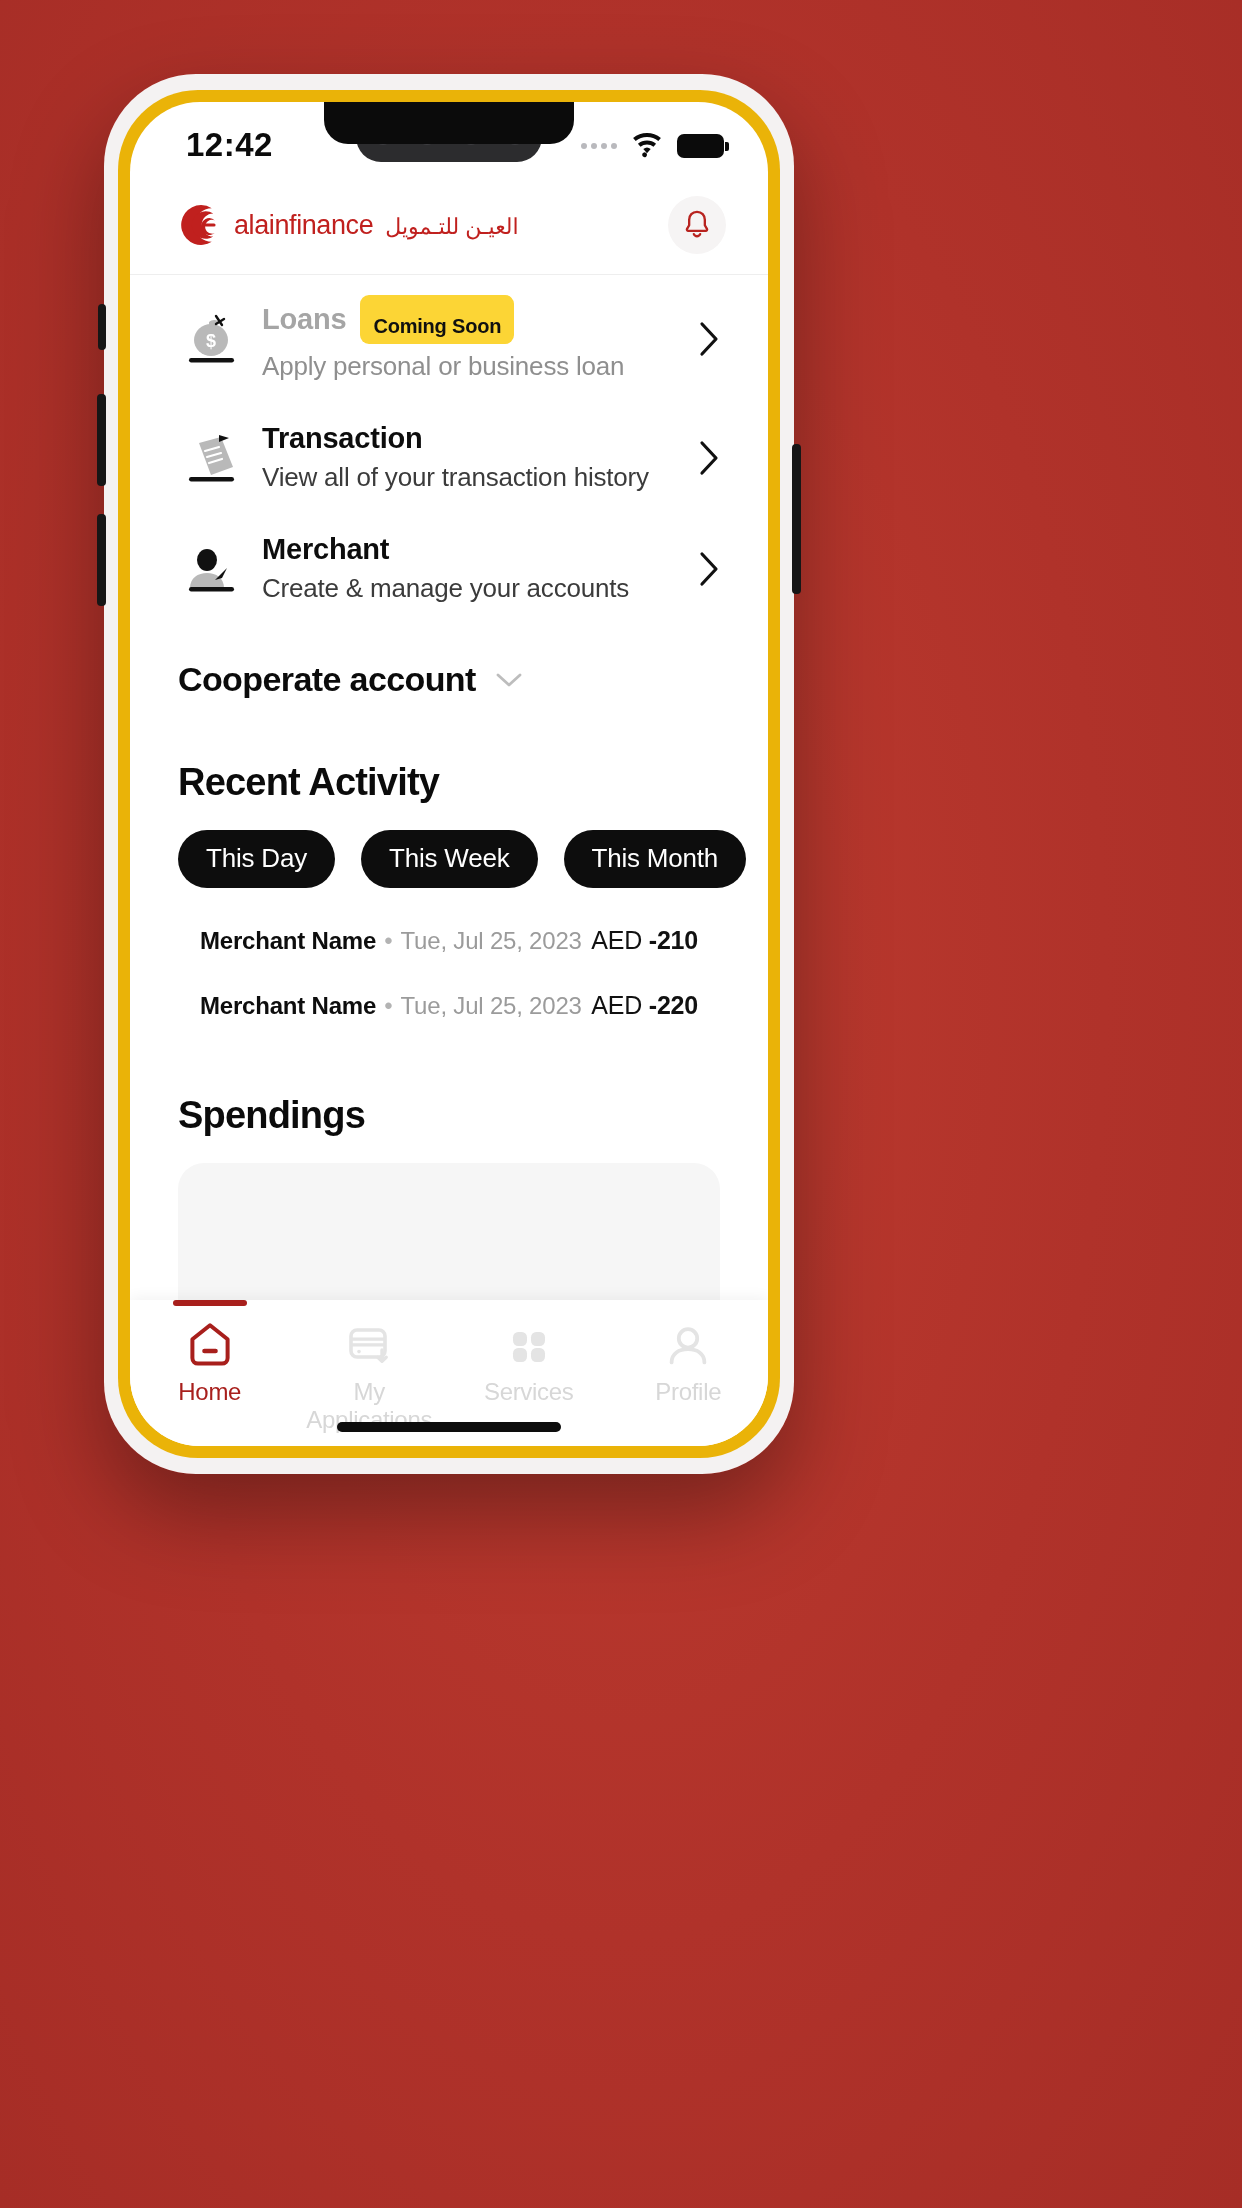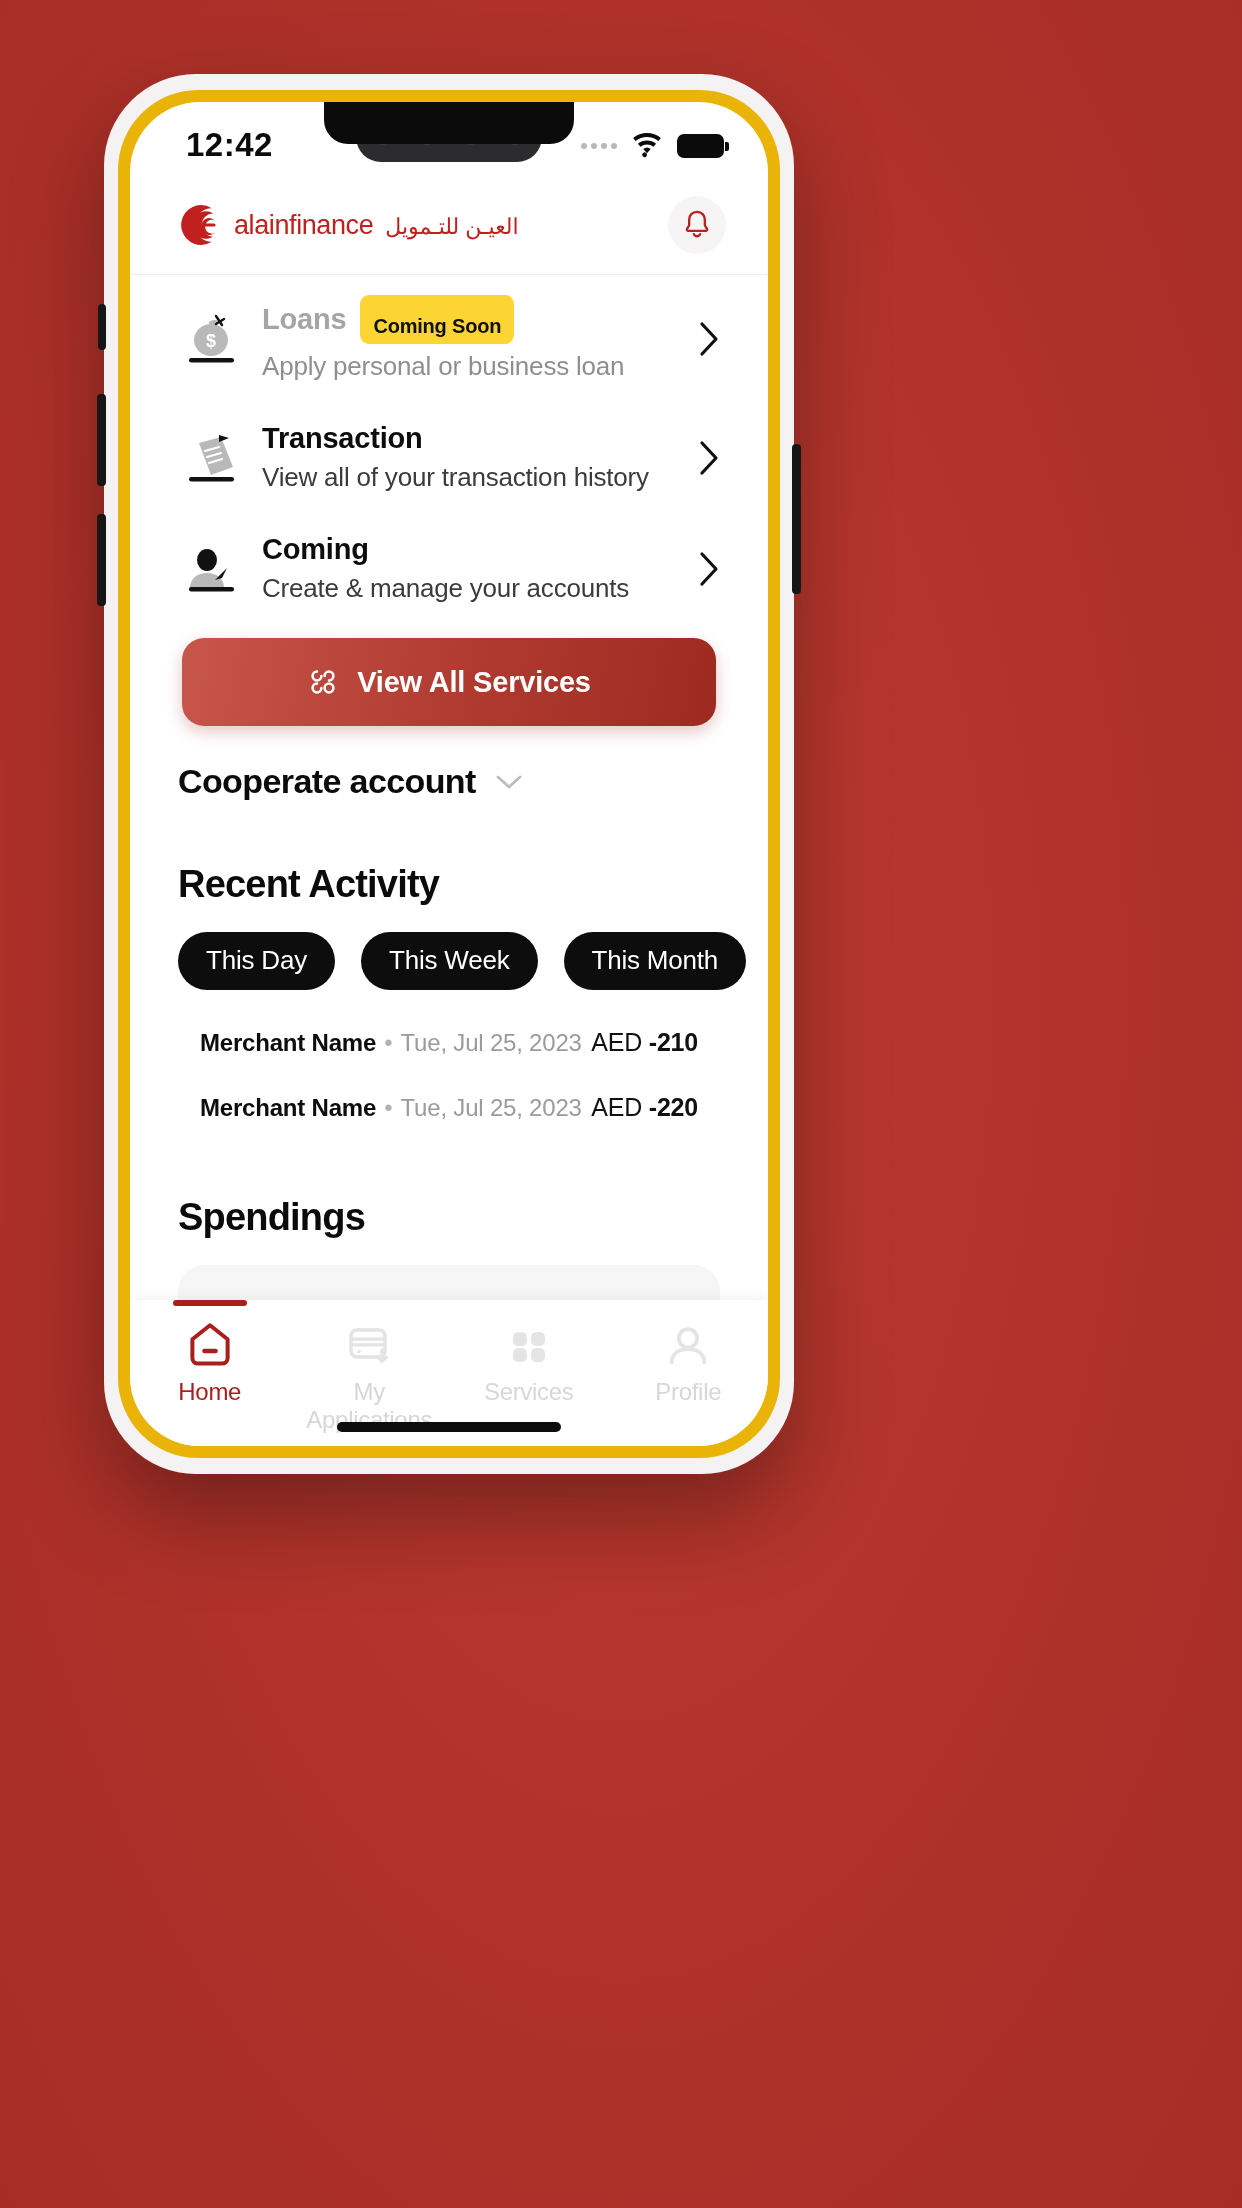--- a/index.html
+++ b/index.html
@@ -379,43 +379,32 @@
             <div class="svc-icon">
               <svg width="64" height="62" viewBox="0 0 64 62">
                 <ellipse cx="24" cy="20" rx="10" ry="11" fill="#111"></ellipse>
                 <path d="M7 48c0-10 8-15 17-15s17 5 17 15z" fill="#b9b9b9"></path>
                 <path d="M44 28l-12 12 7-2z" fill="#111"></path>
                 <rect x="6" y="47" width="45" height="4.5" rx="2.2" fill="#111"></rect>
               </svg>
             </div>
             <div class="svc-body">
               <div class="svc-title-line">
-                <span class="svc-title">Coming</span>
+                <span class="svc-title">Merchant</span>
               </div>
               <div class="svc-sub dark">Create &amp; manage your accounts</div>
             </div>
             <div class="chev-right">
               <svg width="22" height="36" viewBox="0 0 22 36">
                   <path d="M4 3l14 15L4 33" fill="none" stroke="#111" stroke-width="3.2" stroke-linecap="round" stroke-linejoin="round"></path>
                 </svg>
             </div>
           </div>
         </div>
 
-        <div class="cta-wrap">
-          <button class="cta">
-            <svg width="32" height="32" viewBox="0 0 24 24">
-              <path d="M7.5 4.2A3.3 3.3 0 1 0 10.8 7.5" fill="none" stroke="#fff" stroke-width="1.9" stroke-linecap="round"></path>
-              <path d="M16.5 10.8A3.3 3.3 0 1 0 13.2 7.5" fill="none" stroke="#fff" stroke-width="1.9" stroke-linecap="round"></path>
-              <path d="M7.5 13.2A3.3 3.3 0 1 0 10.8 16.5" fill="none" stroke="#fff" stroke-width="1.9" stroke-linecap="round"></path>
-              <circle cx="16.5" cy="16.5" r="3.3" fill="none" stroke="#fff" stroke-width="1.9"></circle>
-            </svg>
-            <span>View All Services</span>
-          </button>
-        </div>
 
 
         <div class="collapse-row">
           <span class="collapse-title">Cooperate account</span>
           <svg width="30" height="20" viewBox="0 0 30 20">
             <path d="M4 5l11 10L26 5" fill="none" stroke="#bdbdbd" stroke-width="2.8" stroke-linecap="round" stroke-linejoin="round"></path>
           </svg>
         </div>
 
         <div class="ra-head">

